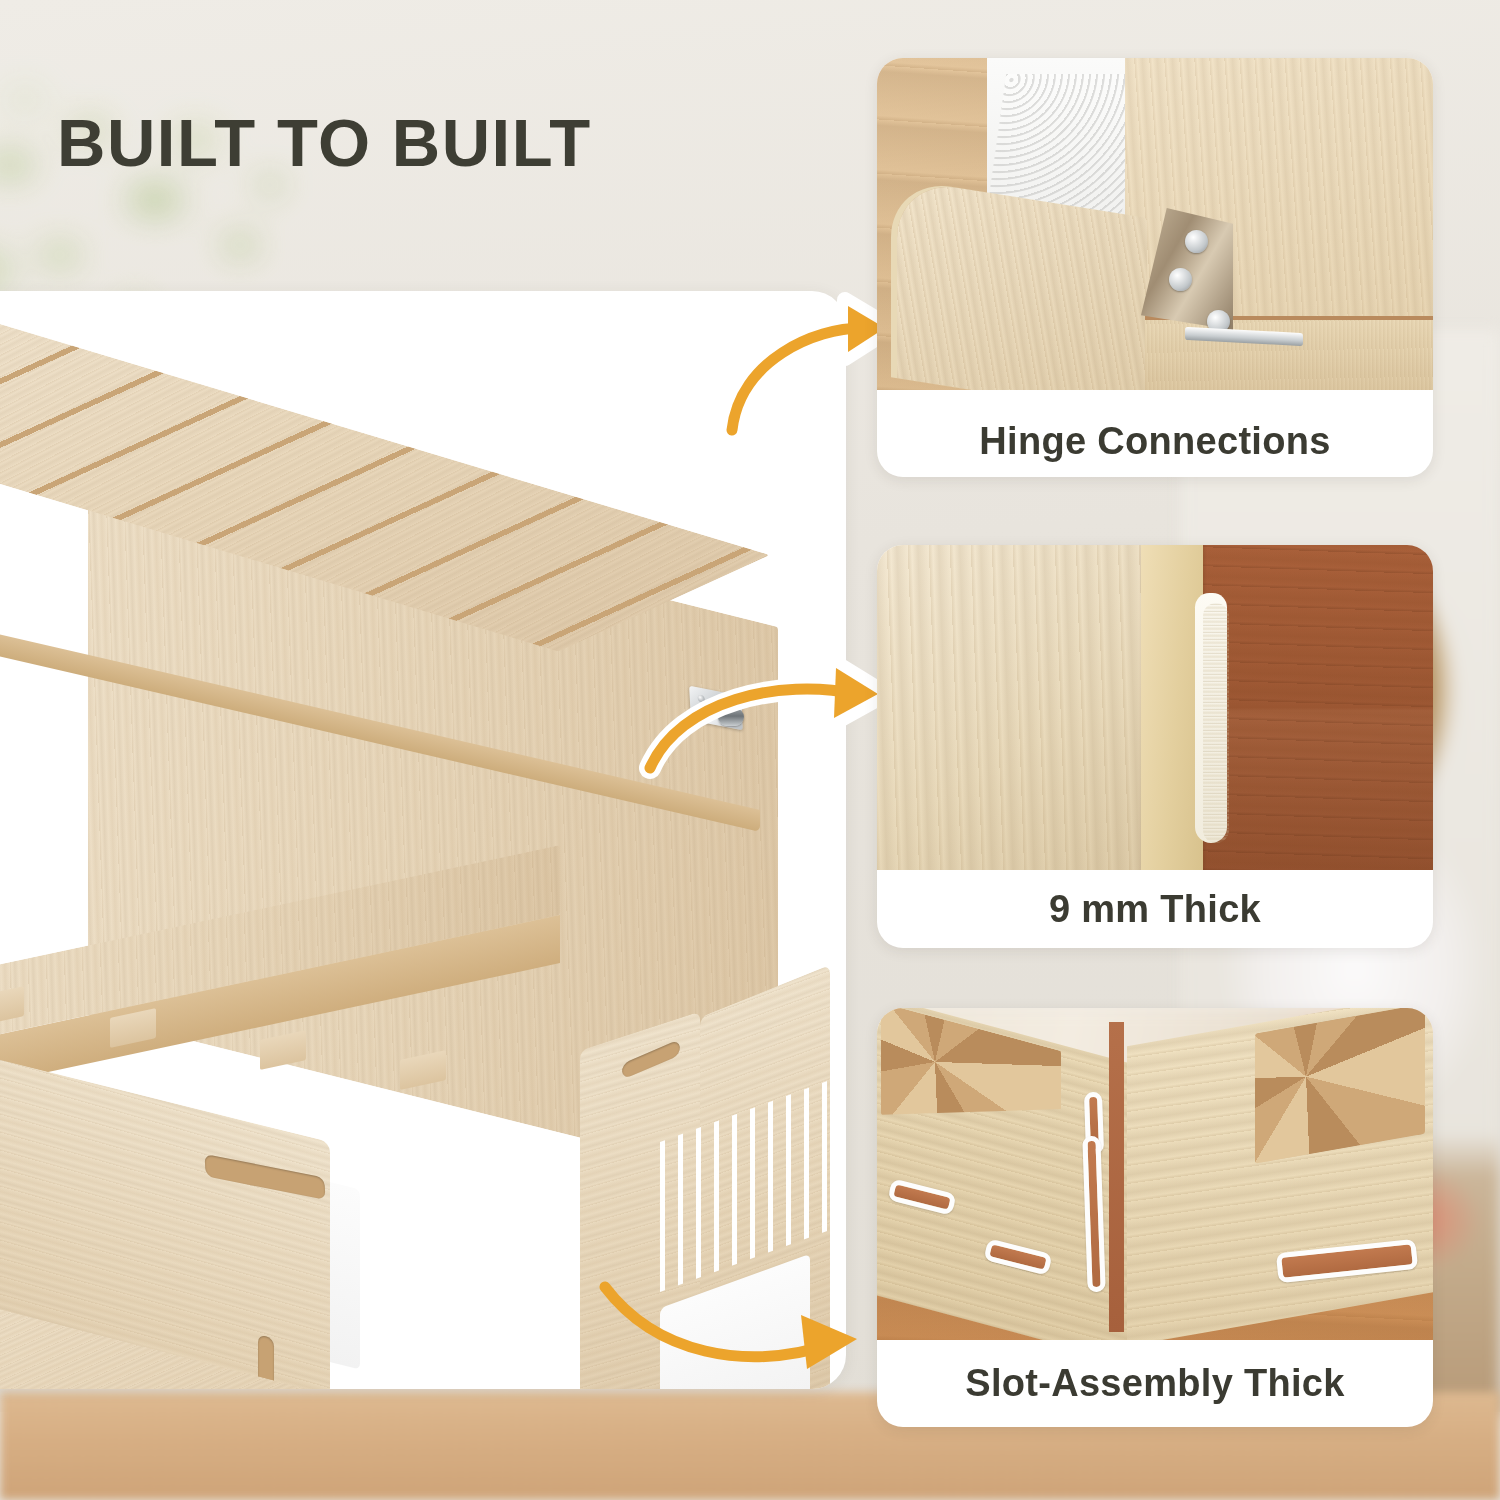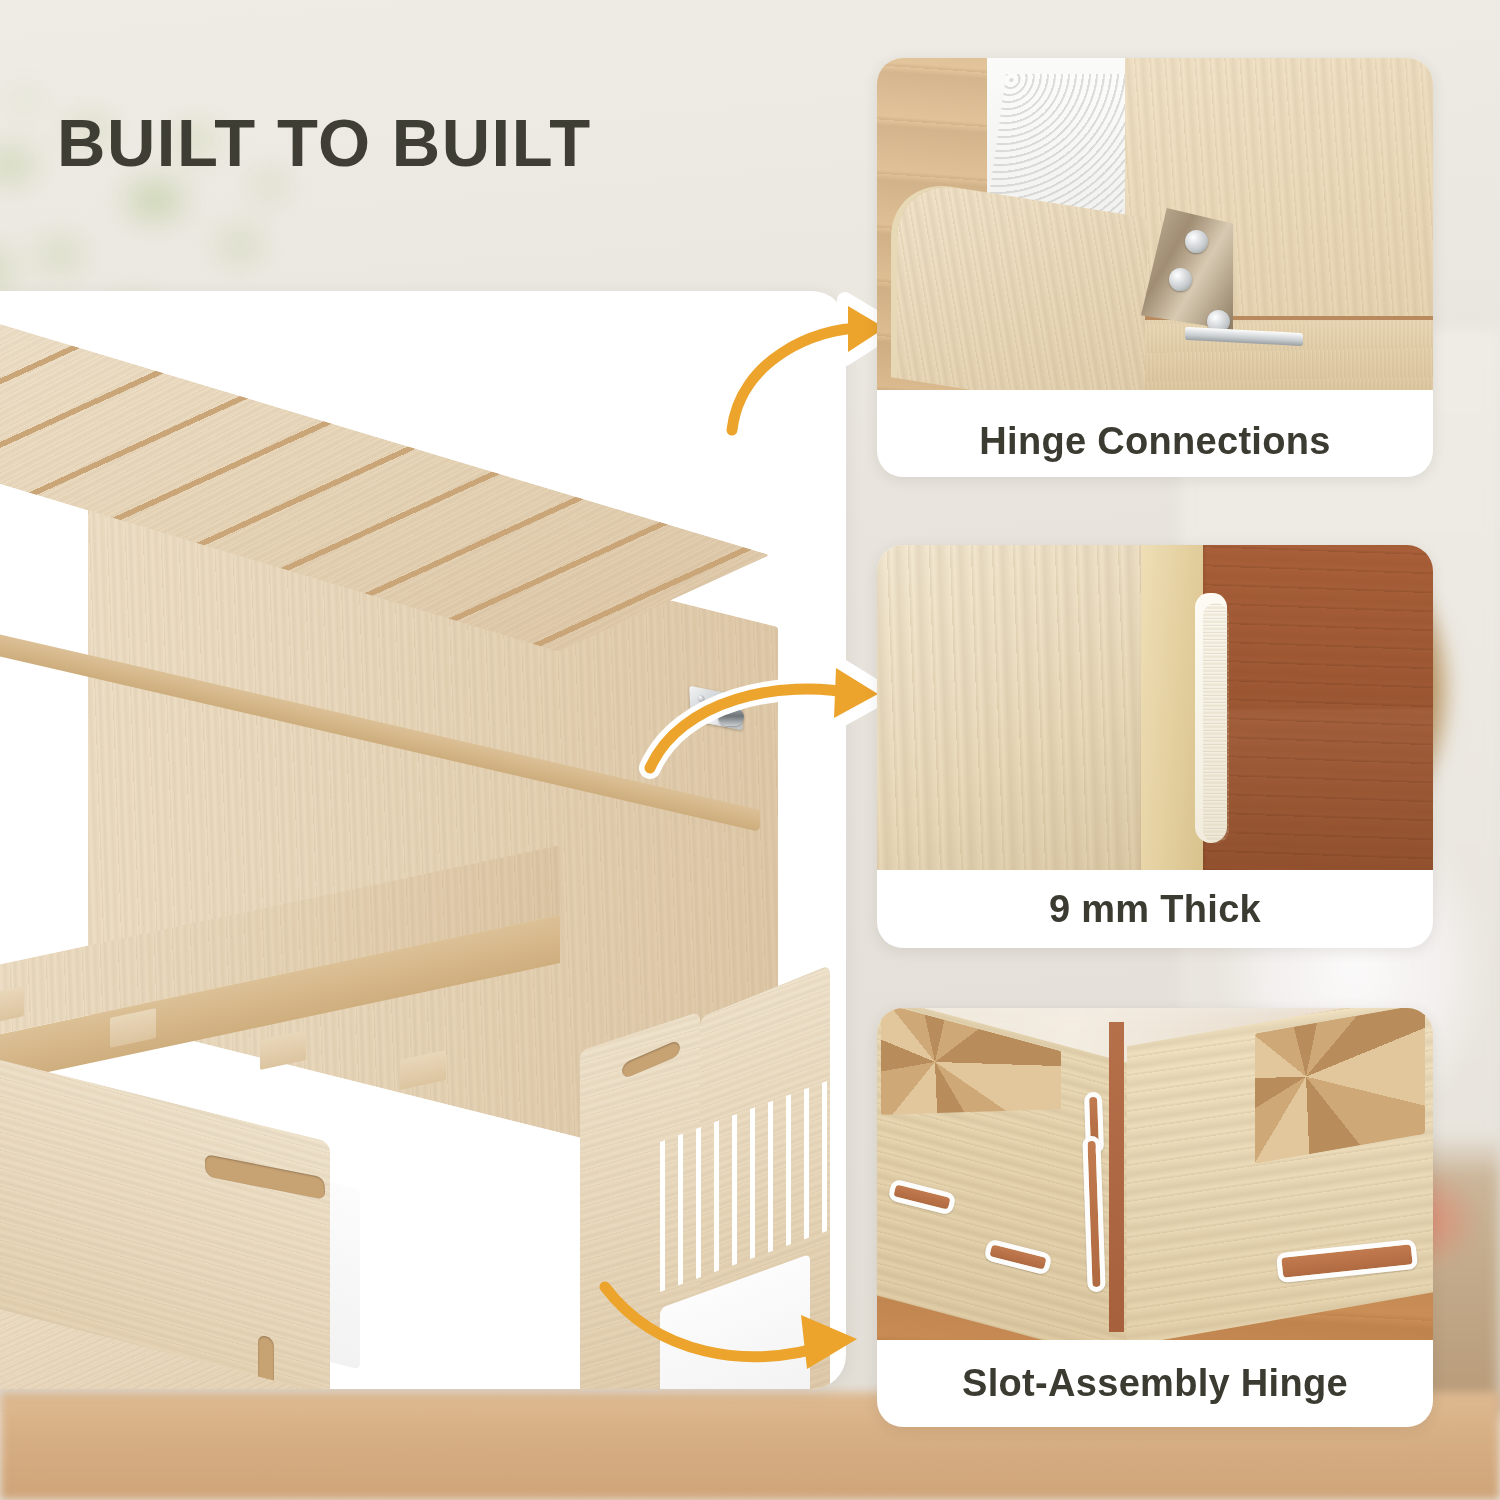--- a/index.html
+++ b/index.html
@@ -506,14 +506,14 @@
       </div>
       <div class="corner-edge"></div>
 
       <div class="p3 slot3" style="left:12px;top:178px;width:66px;height:22px;transform:rotate(14deg);"></div>
       <div class="p3 slot3" style="left:108px;top:238px;width:66px;height:22px;transform:rotate(14deg);"></div>
       <div class="p3 slot3" style="left:208px;top:84px;width:18px;height:62px;transform:rotate(-2deg);"></div>
       <div class="p3 slot3" style="left:208px;top:128px;width:18px;height:156px;transform:rotate(-2deg);"></div>
       <div class="p3 slot3" style="left:400px;top:238px;width:140px;height:30px;transform:rotate(-6deg);"></div>
     </div>
   </div>
-  <div class="callout-label">Slot-Assembly Hinge</div>
+  <div class="callout-label">Slot-Assembly Thick</div>
 </div>
 
 </body></html>

